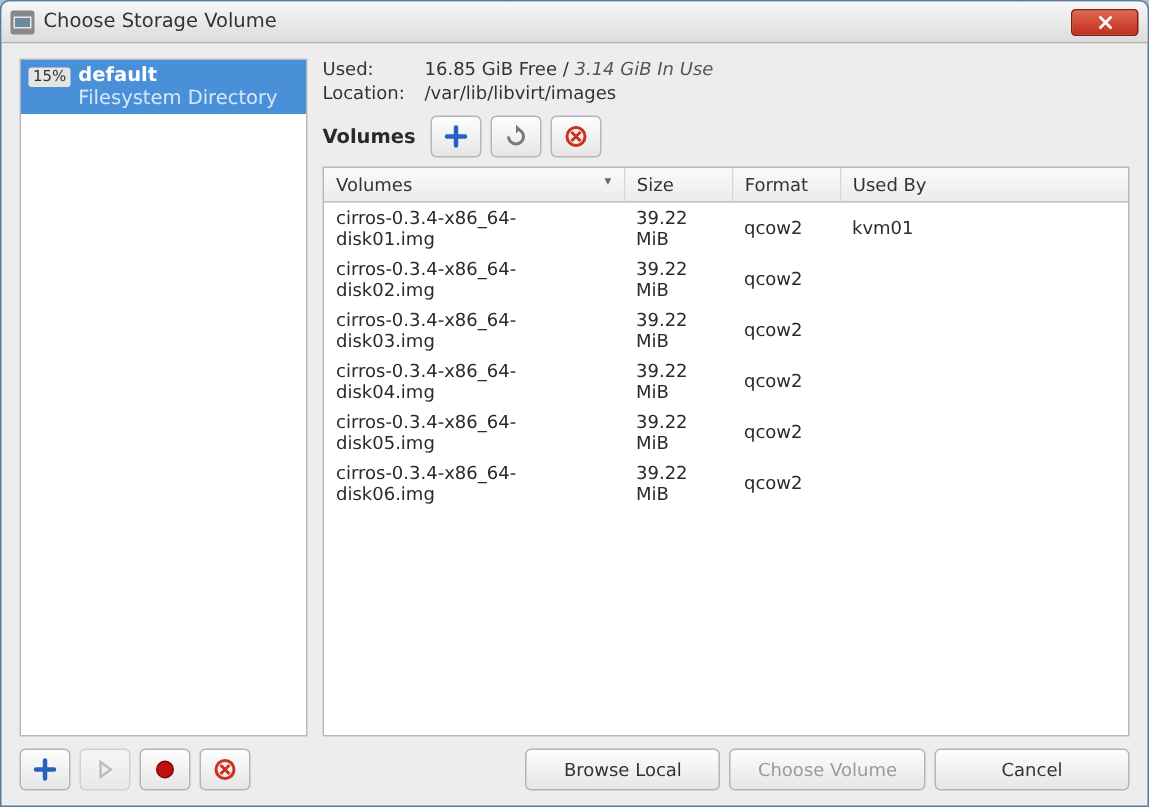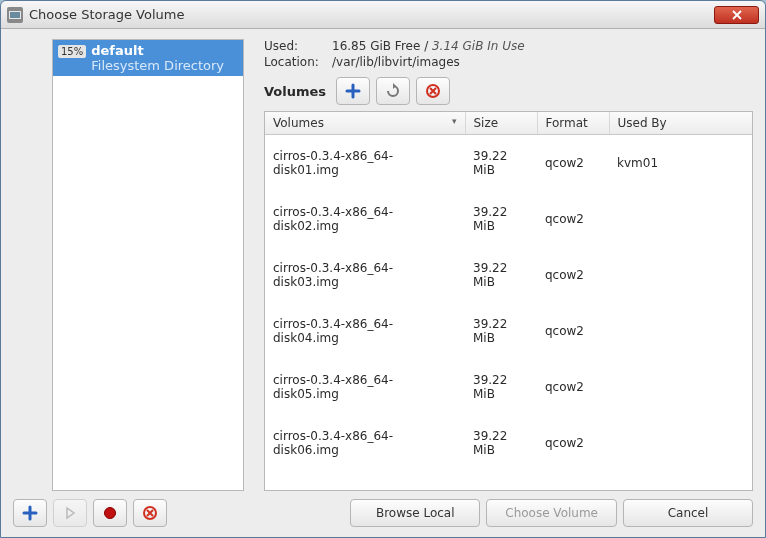--- a/index.html
+++ b/index.html
@@ -53,23 +53,22 @@
   .body {
     flex: 1;
     display: flex;
     flex-direction: column;
     padding: 10px 12px;
     gap: 8px;
   }
   .main-area {
     flex: 1;
     display: flex;
-    gap: 20px;
+    gap: 10px;
     min-height: 0;
-    margin-left: 39px;
   }
   .sidebar {
     width: 192px;
     background: #fff;
     border: 1px solid #b8b8b8;
     display: flex;
     flex-direction: column;
   }
   .pool-item {
     background: #4a90d9;
@@ -130,21 +129,21 @@
     border-right: 1px solid #d8d8d8;
     text-align: left;
     font-weight: normal;
     color: #333;
     padding: 4px 8px;
     position: relative;
   }
   thead th:last-child { border-right: none; }
   .sort-ind { float: right; font-size: 9px; color: #666; }
   tbody td {
-    padding: 14px 8px;
+    padding: 3px 8px;
     color: #2a2a2a;
   }
   .footer-row {
     display: flex;
     align-items: center;
     gap: 6px;
   }
   .footer-left { display: flex; gap: 6px; }
   .footer-spacer { flex: 1; }
   .text-btn {

